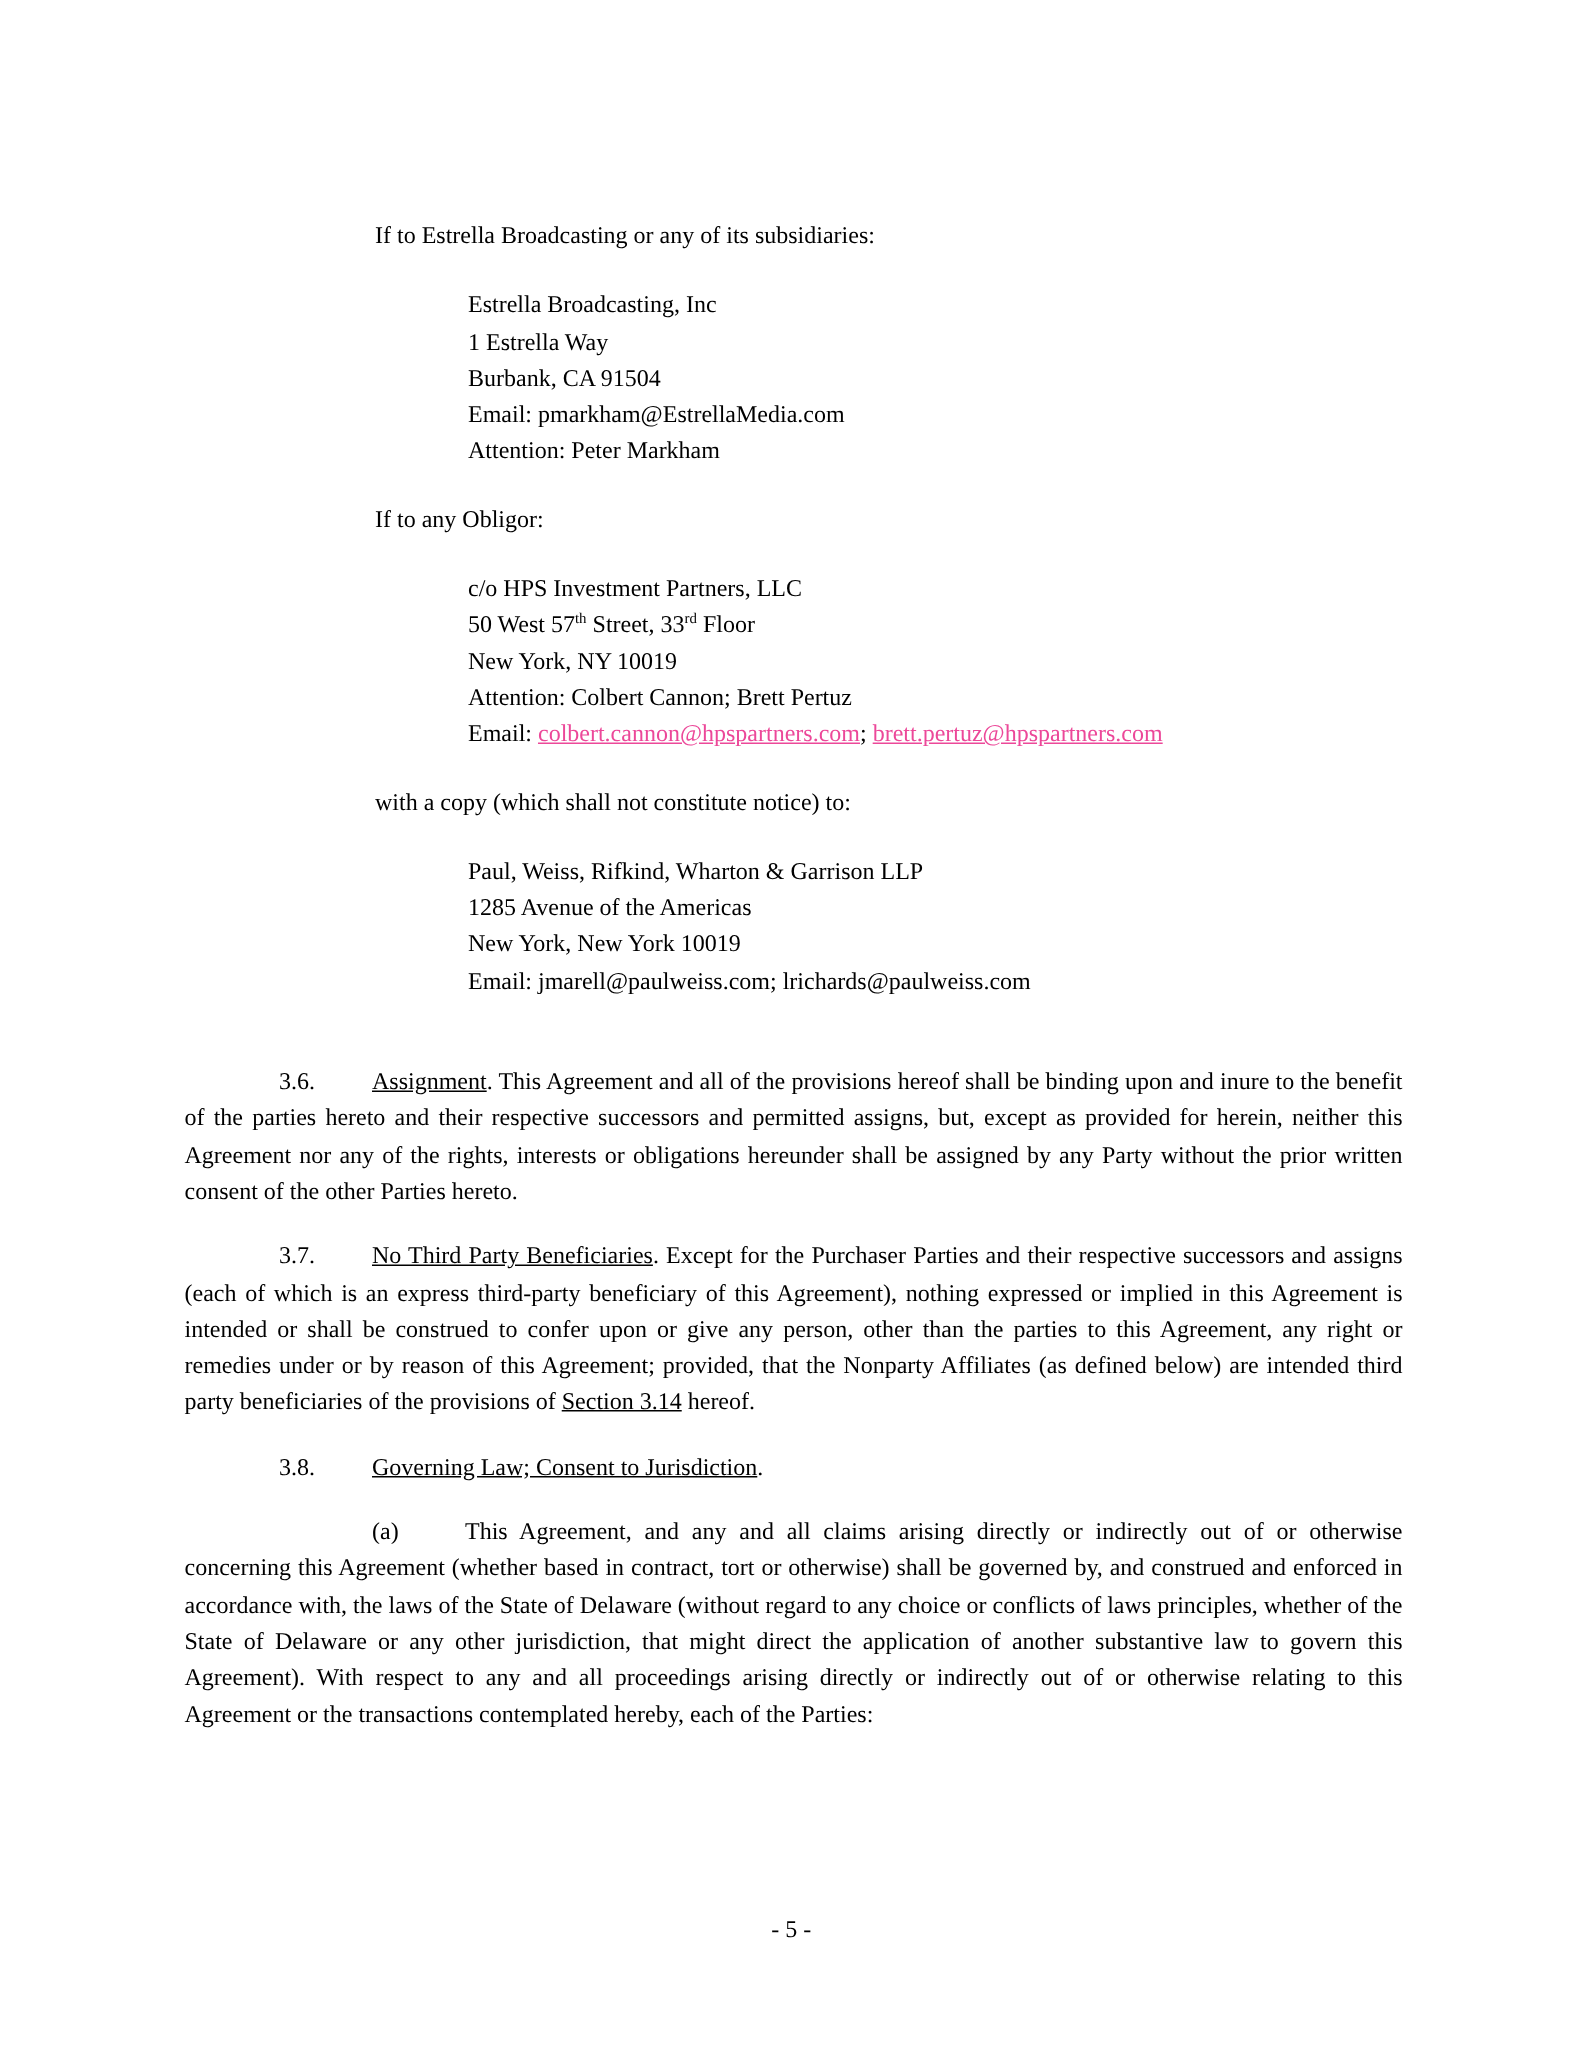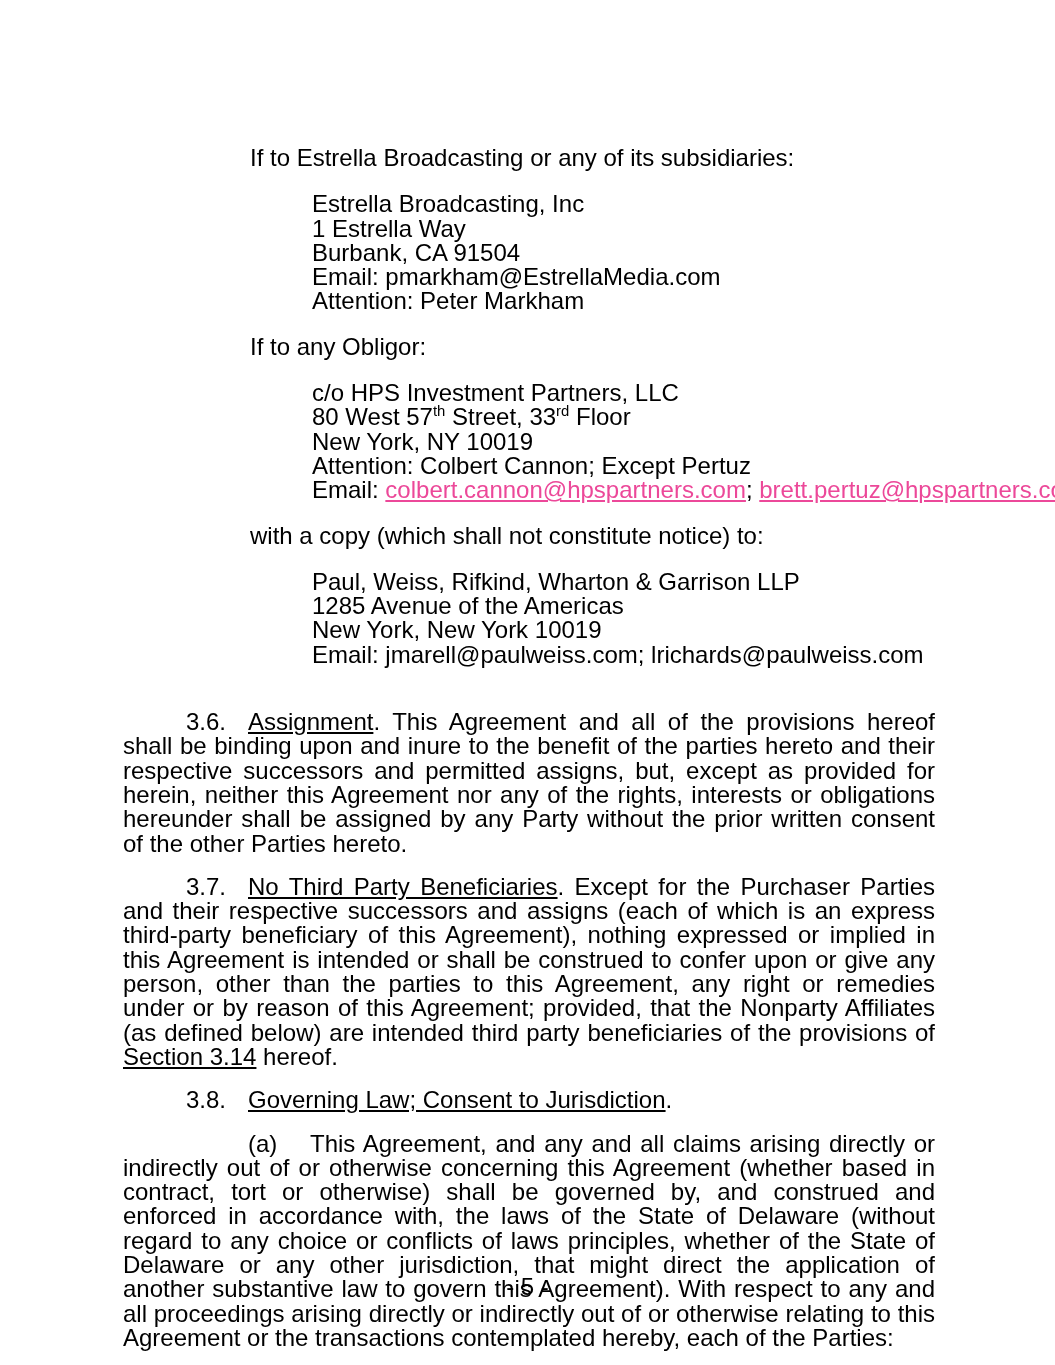--- a/index.html
+++ b/index.html
@@ -8,22 +8,22 @@
     background: #ffffff;
   }
   .page {
     position: relative;
     width: 1055px;
     height: 1365px;
     box-sizing: border-box;
     margin: 0 auto;
     background: #ffffff;
     color: #000000;
-    font-family: Liberation Sans, sans-serif;
-    font-size: 24px;
+    font-family: Liberation Serif, serif;
+    font-size: 16px;
     line-height: 24.3px;
     padding: 146px 120px 0 123px;
     overflow: hidden;
   }
   .intro {
     margin: 0 0 22px 127px;
   }
   .address {
     margin: 0 0 21px 189px;
   }
@@ -79,23 +79,23 @@
     <div>1 Estrella Way</div>
     <div>Burbank, CA 91504</div>
     <div>Email: pmarkham@EstrellaMedia.com</div>
     <div>Attention: Peter Markham</div>
   </div>
 
   <p class="intro">If to any Obligor:</p>
 
   <div class="address">
     <div>c/o HPS Investment Partners, LLC</div>
-    <div><span>80 West 57</span><sup>th</sup><span> Street, 33</span><sup>rd</sup><span> Floor</span></div>
+    <div><span>50 West 57</span><sup>th</sup><span> Street, 33</span><sup>rd</sup><span> Floor</span></div>
     <div>New York, NY 10019</div>
-    <div>Attention: Colbert Cannon; Except Pertuz</div>
+    <div>Attention: Colbert Cannon; Brett Pertuz</div>
     <div><span>Email: </span><a class="link" href="#">colbert.cannon@hpspartners.com</a><span>; </span><a class="link" href="#">brett.pertuz@hpspartners.com</a></div>
   </div>
 
   <p class="intro">with a copy (which shall not constitute notice) to:</p>
 
   <div class="address">
     <div>Paul, Weiss, Rifkind, Wharton &amp; Garrison LLP</div>
     <div>1285 Avenue of the Americas</div>
     <div>New York, New York 10019</div>
     <div>Email: jmarell@paulweiss.com; lrichards@paulweiss.com</div>

